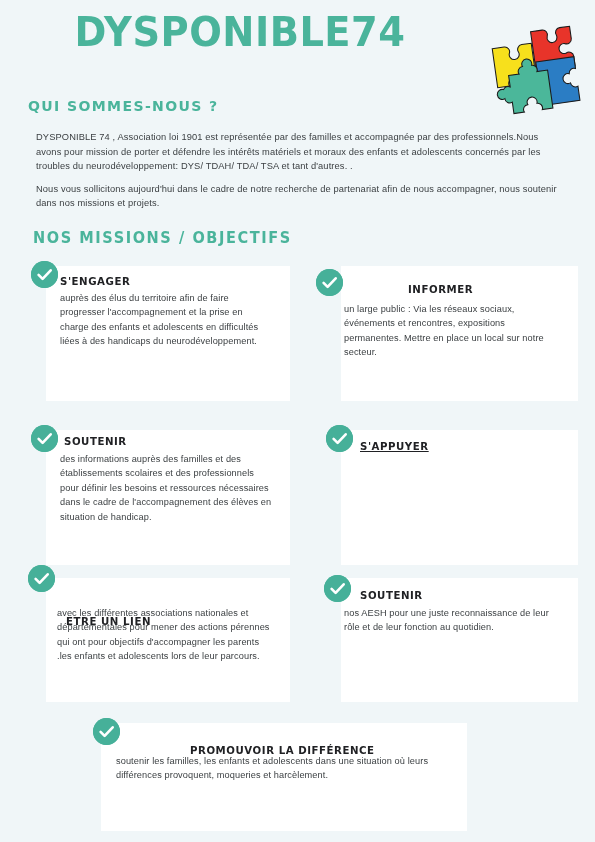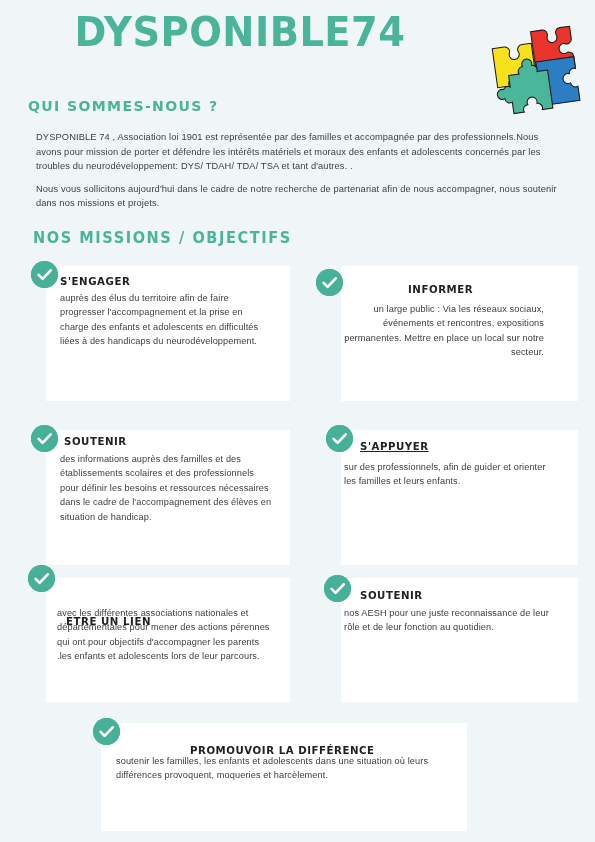--- a/index.html
+++ b/index.html
@@ -152,41 +152,40 @@
   <div class="card-body" style="left:60px; top:291px; width:212px;">auprès des élus du territoire afin de faire progresser l'accompagnement et la prise en charge des enfants et adolescents en difficultés liées à des handicaps du neurodéveloppement.</div>
 
   <div class="card" style="left:341px; top:266px; width:237px; height:135px;"></div>
   <span class="check-badge" style="left:316px; top:269px;">
     <svg viewBox="0 0 27 27">
         <circle cx="13.5" cy="13.5" r="13.5" fill="#46b099"></circle>
     <path d="M7.6 13.9 l4 4 l8.1 -8.6" fill="none" stroke="#ffffff" stroke-width="2.6" stroke-linecap="round" stroke-linejoin="round"></path>
       </svg>
   </span>
   <div class="card-title" style="left:360px; top:284px;margin-left:48px;">INFORMER</div>
-  <div class="card-body" style="left:344px; top:302px; width:200px;text-align:right;">un large public : Via les réseaux sociaux, événements et rencontres, expositions permanentes. Mettre en place un local sur notre secteur.</div>
+  <div class="card-body" style="left:344px; top:302px; width:200px;">un large public : Via les réseaux sociaux, événements et rencontres, expositions permanentes. Mettre en place un local sur notre secteur.</div>
 
   <div class="card" style="left:46px; top:430px; width:244px; height:135px;"></div>
   <span class="check-badge" style="left:31px; top:425px;">
     <svg viewBox="0 0 27 27">
         <circle cx="13.5" cy="13.5" r="13.5" fill="#46b099"></circle>
     <path d="M7.6 13.9 l4 4 l8.1 -8.6" fill="none" stroke="#ffffff" stroke-width="2.6" stroke-linecap="round" stroke-linejoin="round"></path>
       </svg>
   </span>
   <div class="card-title" style="left:64px; top:436px;">SOUTENIR</div>
   <div class="card-body" style="left:60px; top:452px; width:212px;">des informations auprès des familles et des établissements scolaires et des professionnels pour définir les besoins et ressources nécessaires dans le cadre de l'accompagnement des élèves en situation de handicap.</div>
 
   <div class="card" style="left:341px; top:430px; width:237px; height:135px;"></div>
   <span class="check-badge" style="left:326px; top:425px;">
     <svg viewBox="0 0 27 27">
         <circle cx="13.5" cy="13.5" r="13.5" fill="#46b099"></circle>
     <path d="M7.6 13.9 l4 4 l8.1 -8.6" fill="none" stroke="#ffffff" stroke-width="2.6" stroke-linecap="round" stroke-linejoin="round"></path>
       </svg>
   </span>
   <div class="card-title" style="left:360px; top:441px;text-decoration:underline;">S'APPUYER</div>
-  <div class="card-body" style="left:344px; top:460px; width:212px;">sur des professionnels, afin de guider et orienter les familles et leurs enfants.</div>
 
   <div class="card" style="left:46px; top:578px; width:244px; height:124px;"></div>
   <span class="check-badge" style="left:28px; top:565px;">
     <svg viewBox="0 0 27 27">
         <circle cx="13.5" cy="13.5" r="13.5" fill="#46b099"></circle>
     <path d="M7.6 13.9 l4 4 l8.1 -8.6" fill="none" stroke="#ffffff" stroke-width="2.6" stroke-linecap="round" stroke-linejoin="round"></path>
       </svg>
   </span>
   <div class="card-title" style="left:66px; top:616px;">ETRE UN LIEN</div>
   <div class="card-body" style="left:57px; top:606px; width:214px;">avec les différentes associations nationales et départementales pour mener des actions pérennes qui ont pour objectifs d'accompagner les parents .les enfants et adolescents lors de leur parcours.</div>

